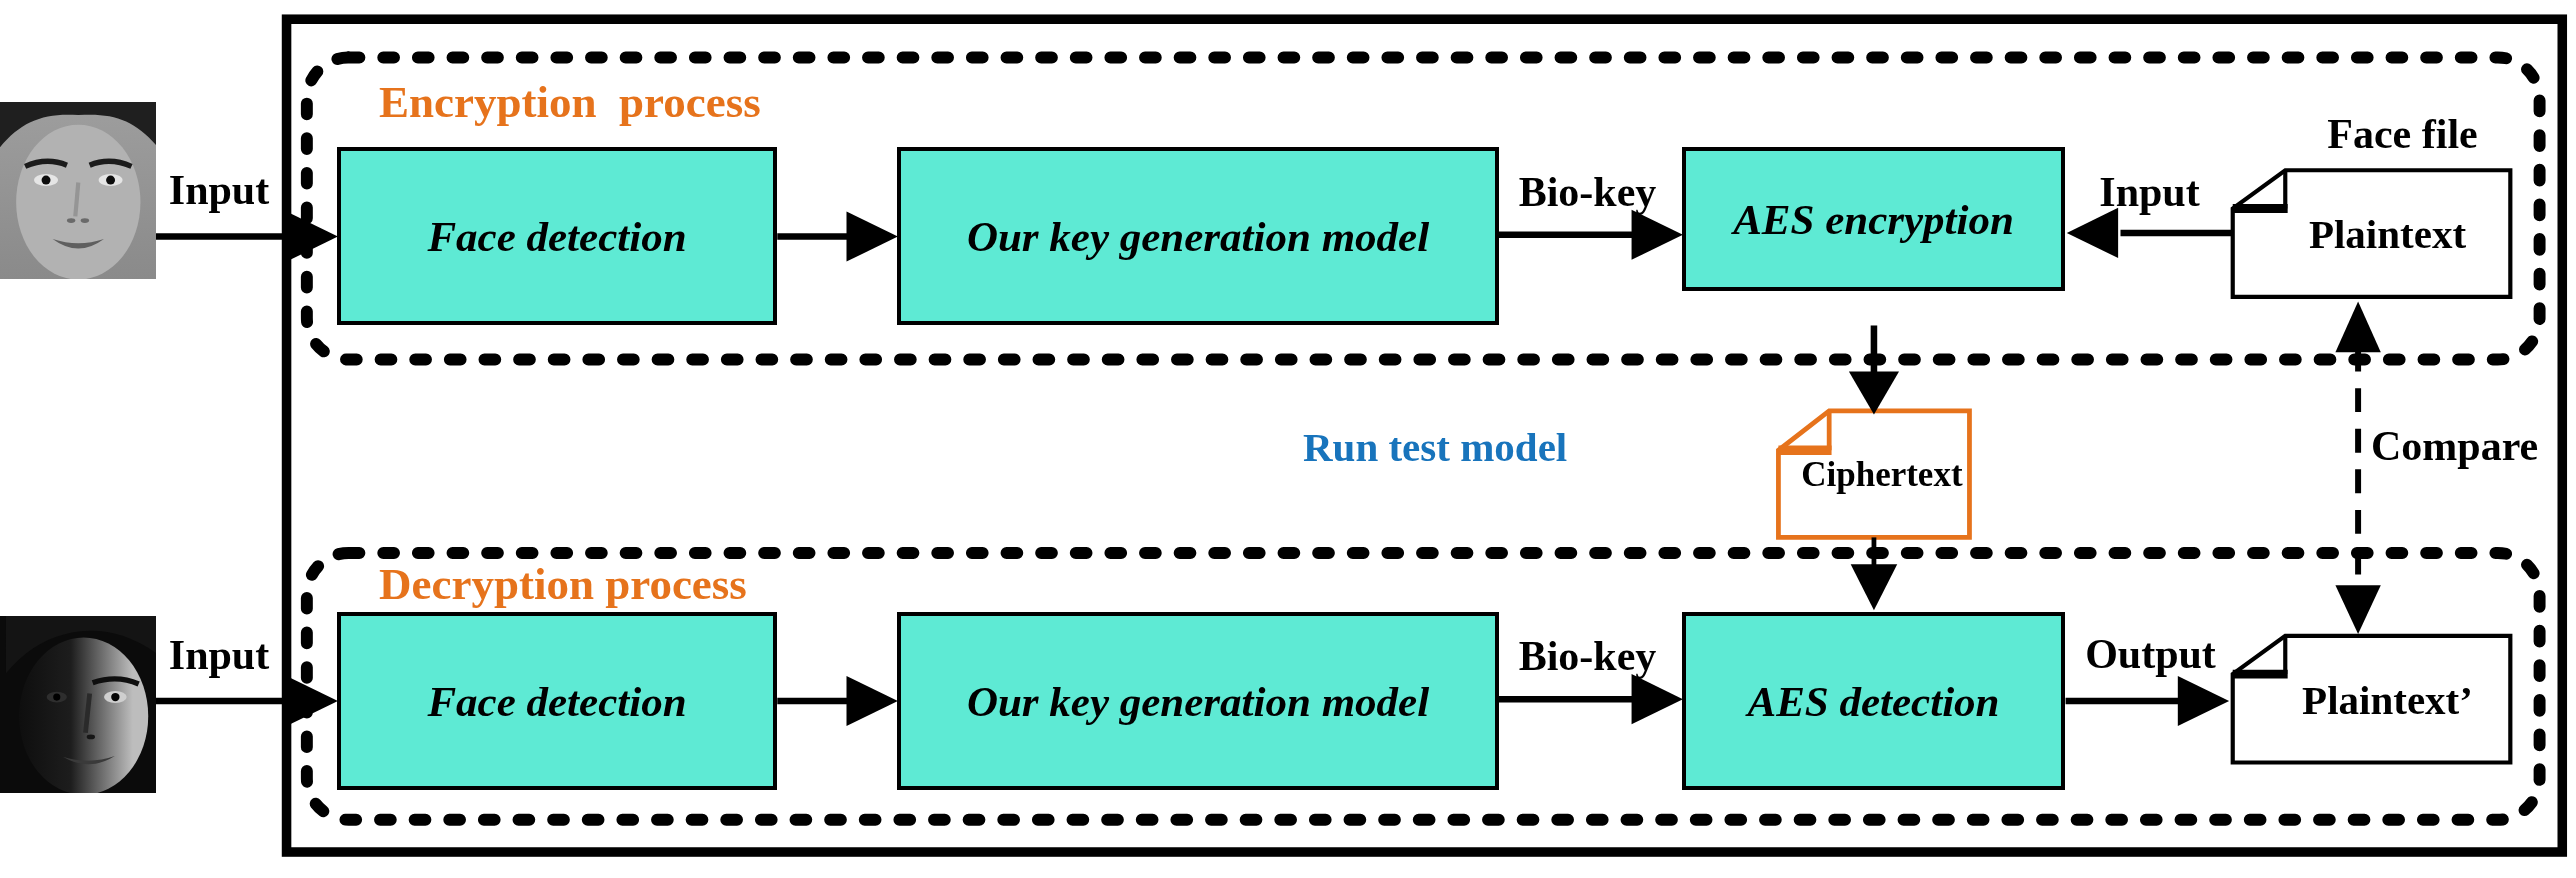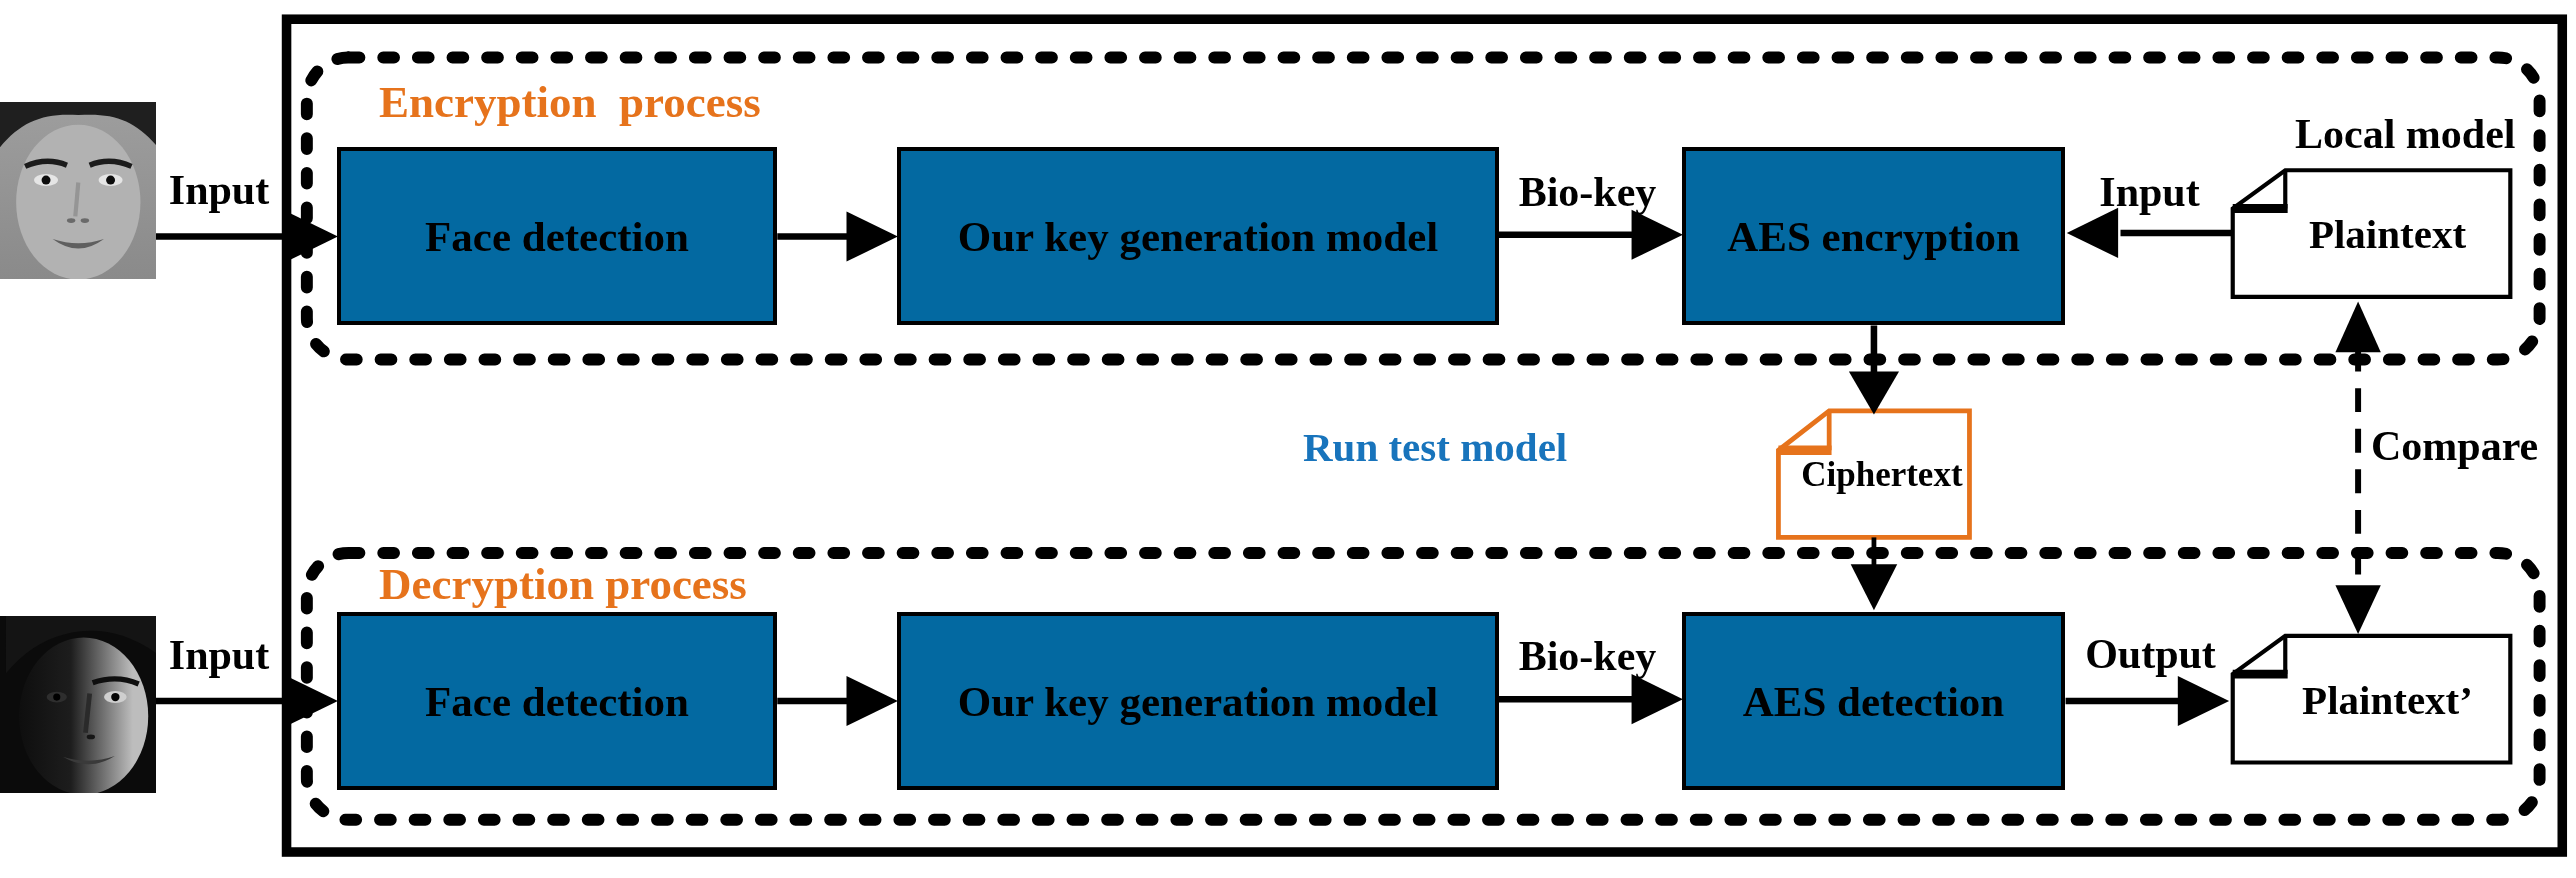--- a/index.html
+++ b/index.html
@@ -19,24 +19,25 @@
     white-space:pre;
   }
   .section-title{font-size:45px;color:#E6731C;margin-left:36px;}
   .blue{color:#1874BC;}
   .small{font-size:42px;}
   .center{text-align:center;}
   .box{
     position:absolute;
     box-sizing:border-box;
     border:4.8px solid #000000;
-    background:#0369a1;
+    background:#5eead4;
     display:flex;align-items:center;justify-content:center;
     font-weight:bold;font-size:43px;color:#000;
     text-align:center;
+    font-style:italic;
   }
   .doc-label{
     position:absolute;
     display:flex;align-items:center;justify-content:center;
     font-weight:bold;color:#000;text-align:left;
   }
   .face{position:absolute;overflow:hidden;}
   .face svg{display:block;width:100%;height:100%;}
 </style>
 </head>
@@ -166,39 +167,39 @@
       <path d="M150,130 L143,196" stroke="#2a2a2a" stroke-width="8" fill="none"></path>
       <ellipse cx="152" cy="203" rx="7" ry="4" fill="#161616"></ellipse>
       <path d="M105,236 Q150,250 192,235 Q150,262 105,236 Z" fill="#3a3a3a"></path>
     </svg>
   </div>
 
   <div class="box" style="left:337px;top:147px;width:440px;height:178px">Face detection</div>
 
   <div class="box" style="left:897px;top:147px;width:602px;height:178px">Our key generation model</div>
 
-  <div class="box" style="left:1682px;top:147px;width:383px;height:178px">AES encryption</div>
+  <div class="box" style="left:1682px;top:147px;width:383px;height:144px">AES encryption</div>
 
   <div class="box" style="left:337px;top:612px;width:440px;height:178px">Face detection</div>
 
   <div class="box" style="left:897px;top:612px;width:602px;height:178px">Our key generation model</div>
 
   <div class="box" style="left:1682px;top:612px;width:383px;height:178px">AES detection</div>
 
   <div class="lbl section-title" style="left:343px;top:79px">Encryption  process</div>
 
   <div class="lbl section-title" style="left:343px;top:561px">Decryption process</div>
 
   <div class="lbl small center" style="left:152px;top:168px;width:134px">Input</div>
 
   <div class="lbl small center" style="left:1498px;top:170px;width:179px">Bio-key</div>
 
   <div class="lbl small center" style="left:2066px;top:170px;width:167px">Input</div>
 
-  <div class="lbl small" style="left:2295px;top:112px;width:215px;text-align:center">Local model</div>
+  <div class="lbl small" style="left:2295px;top:112px;width:215px;text-align:center">Face file</div>
 
   <div class="lbl blue" style="left:1303px;top:426px;font-size:41px">Run test model</div>
 
   <div class="lbl small" style="left:2371px;top:424px">Compare</div>
 
   <div class="lbl small center" style="left:152px;top:633px;width:134px">Input</div>
 
   <div class="lbl small center" style="left:1498px;top:634px;width:179px">Bio-key</div>
 
   <div class="lbl small center" style="left:2067px;top:632px;width:167px">Output</div>

